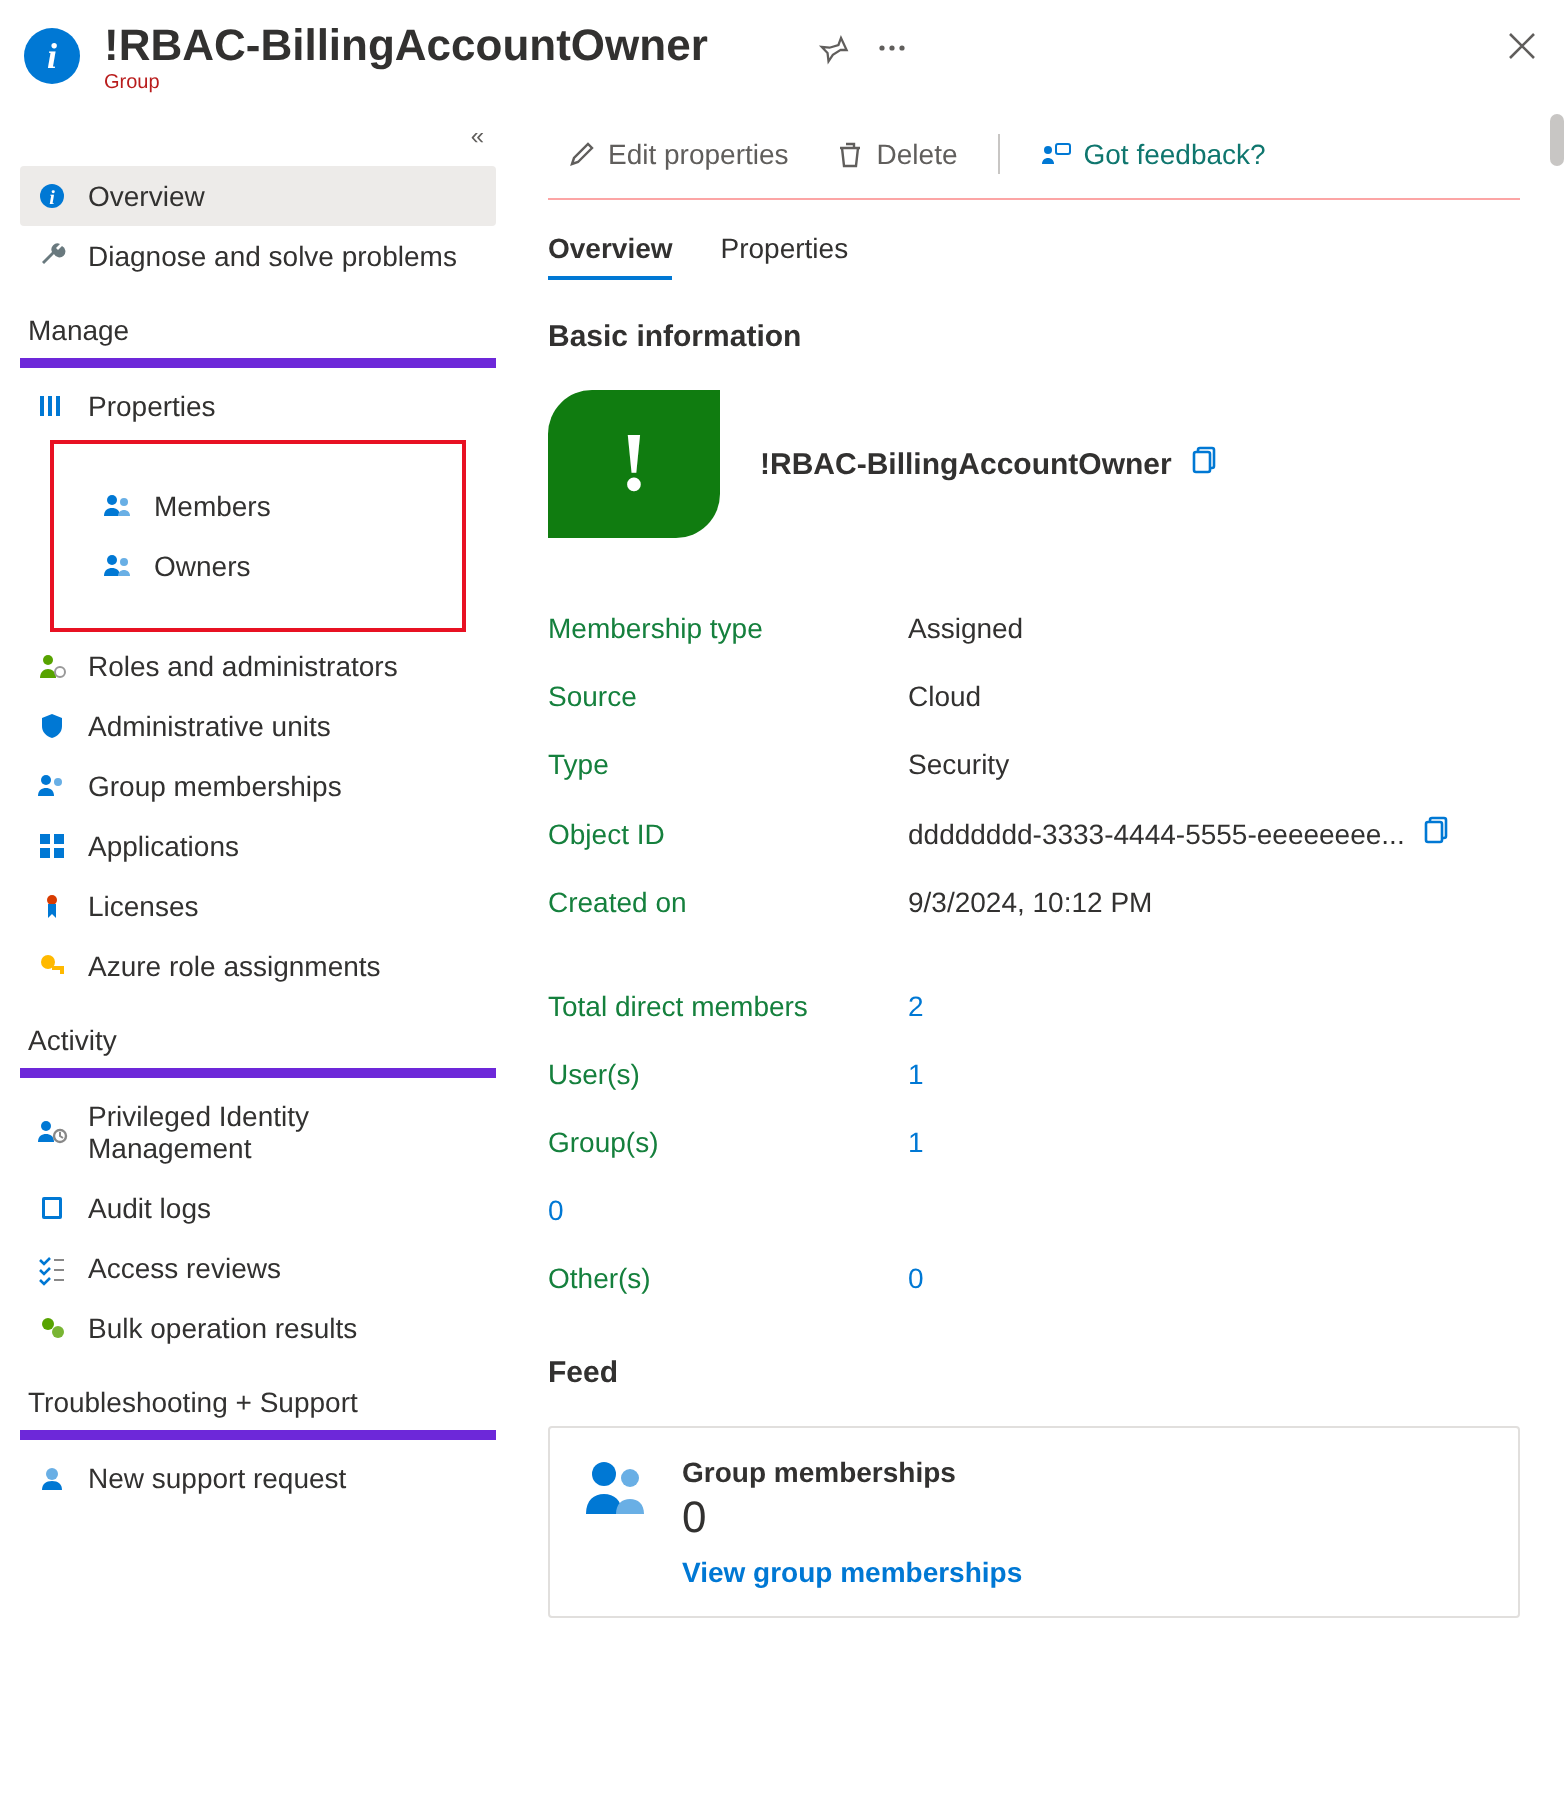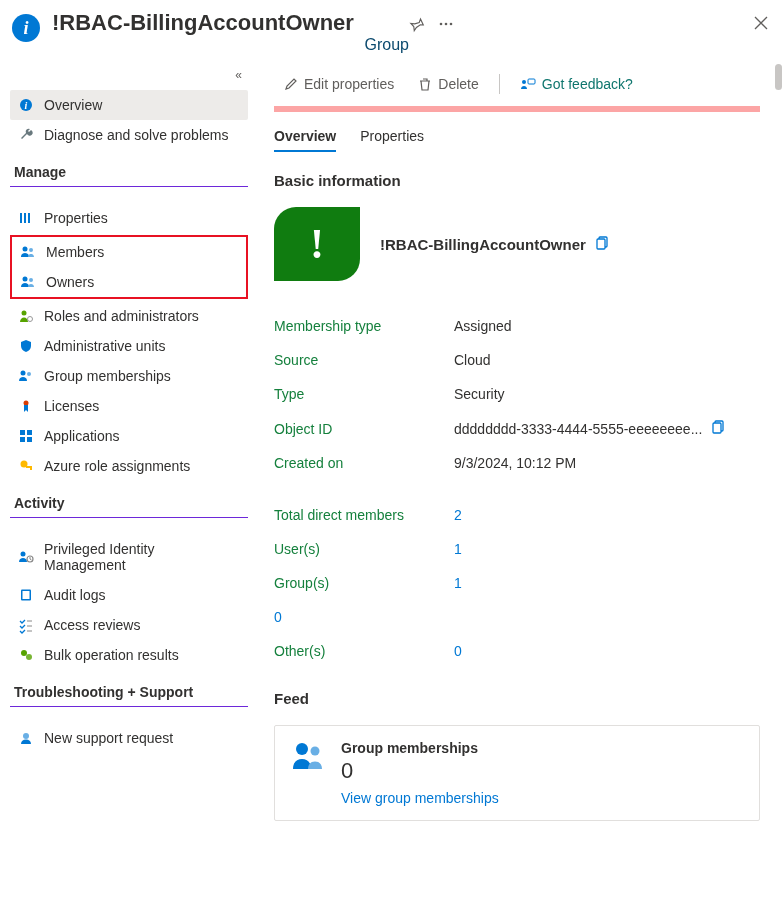--- a/index.html
+++ b/index.html
@@ -32,23 +32,22 @@
     margin: 4px 12px 0 4px;
     flex-shrink: 0;
   }
   .blade-header .titles { flex: 1; }
   .blade-header h1 {
     font-size: 22px;
     font-weight: 600;
     line-height: 1.2;
   }
   .blade-header .subtitle {
-    font-size: 16px;
-    color: #0c4a6e;
-    text-align: right;
+    font-size: 10px;
+    color: #b91c1c;
   }
   .blade-header .header-icons {
     display: flex;
     align-items: center;
     gap: 14px;
     margin-top: 6px;
     color: #605e5c;
   }
   .pin-icon svg, .more-icon svg, .x-icon svg { display:block; }
   .body {
@@ -76,47 +75,47 @@
     cursor: pointer;
     font-size: 14px;
   }
   .nav-item.active { background: #edebe9; }
   .nav-item .nav-icon {
     width: 16px; height: 16px;
     display: flex; align-items:center; justify-content:center;
     flex-shrink: 0;
   }
   .nav-section {
-    font-weight: 700;
+    font-weight: 400;
     padding: 14px 4px 6px 4px;
     font-size: 14px;
-    border-bottom: 1px solid #6d28d9;
-    margin-bottom: 16px;
+    border-bottom: 5px solid #6d28d9;
+    margin-bottom: 4px;
   }
   .highlight-box {
     border: 2.5px solid #e81123;
-    margin: 2px 0;
-    padding: 0;
+    margin: 2px 15px;
+    padding: 16px;
   }
   .main {
     flex: 1;
     position: relative;
     overflow: hidden;
   }
   .main-scroll {
     height: 100%;
     overflow-y: auto;
     padding: 4px 24px 20px 16px;
   }
   .cmd-bar {
     display: flex;
     align-items: center;
     gap: 4px;
     padding: 8px 0 10px 0;
-    border-bottom: 6px solid #fca5a5;
+    border-bottom: 1px solid #fca5a5;
     color: #605e5c;
     font-size: 14px;
   }
   .cmd-btn {
     display: flex;
     align-items: center;
     gap: 6px;
     padding: 4px 10px;
     cursor: pointer;
     color: #605e5c;
@@ -184,21 +183,21 @@
   .feed-card {
     border: 1px solid #e1dfdd;
     border-radius: 2px;
     padding: 14px 16px;
     display: flex;
     gap: 16px;
     margin-top: 10px;
   }
   .feed-card .feed-body .feed-title { font-weight: 600; }
   .feed-card .feed-body .feed-count { font-size: 22px; font-weight:400; margin: 2px 0 6px 0;}
-  .feed-link { color: #0078d4; cursor: pointer; font-size: 14px; }
+  .feed-link { color: #0078d4; cursor: pointer; font-size: 14px; font-weight: bold; }
   .copy-icon { color: #0078d4; cursor:pointer; }
   
   .main::after {
     content: "";
     position: absolute;
     right: 2px; top: 4px;
     width: 7px; height: 26px;
     background: #c8c6c4;
     border-radius: 4px;
   }
@@ -317,36 +316,36 @@
             <circle cx="5" cy="4" r="2.5" fill="#0078d4"></circle>
             <path d="M1 12c0-3 2-4 4-4s4 1 4 4z" fill="#0078d4"></path>
             <circle cx="11" cy="5" r="2" fill="#69afe5"></circle>
           </svg>
         </span>
       <span>Group memberships</span>
     </div>
     <div class="nav-item">
       <span class="nav-icon">
           <svg width="14" height="14">
-            <circle cx="7" cy="4" r="2.5" fill="#d83b01"></circle>
-            <path d="M5 6v7l2-2 2 2V6z" fill="#0078d4"></path>
-          </svg>
-        </span>
-      <span>Licenses</span>
-    </div>
-    <div class="nav-item">
-      <span class="nav-icon">
-          <svg width="14" height="14">
             <rect x="1" y="1" width="5" height="5" fill="#0078d4"></rect>
             <rect x="8" y="1" width="5" height="5" fill="#0078d4"></rect>
             <rect x="1" y="8" width="5" height="5" fill="#0078d4"></rect>
             <rect x="8" y="8" width="5" height="5" fill="#0078d4"></rect>
           </svg>
         </span>
       <span>Applications</span>
+    </div>
+    <div class="nav-item">
+      <span class="nav-icon">
+          <svg width="14" height="14">
+            <circle cx="7" cy="4" r="2.5" fill="#d83b01"></circle>
+            <path d="M5 6v7l2-2 2 2V6z" fill="#0078d4"></path>
+          </svg>
+        </span>
+      <span>Licenses</span>
     </div>
     <div class="nav-item">
       <span class="nav-icon">
           <svg width="14" height="14">
             <circle cx="5" cy="5" r="3.5" fill="#ffb900"></circle>
             <rect x="7" y="7" width="6" height="2" fill="#ffb900"></rect>
             <rect x="11" y="9" width="2" height="2" fill="#ffb900"></rect>
           </svg>
         </span>
       <span>Azure role assignments</span>

